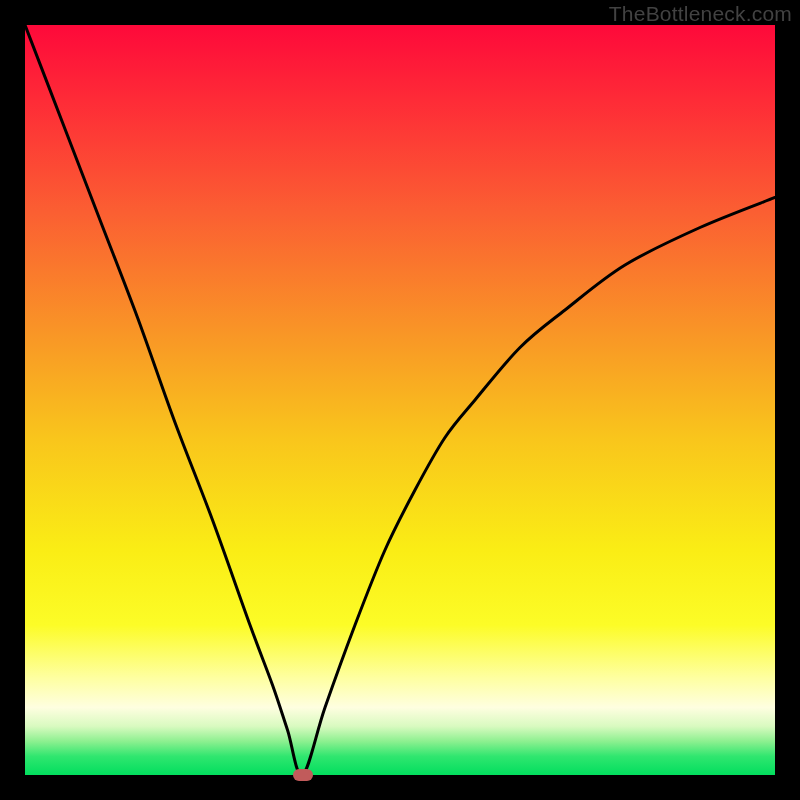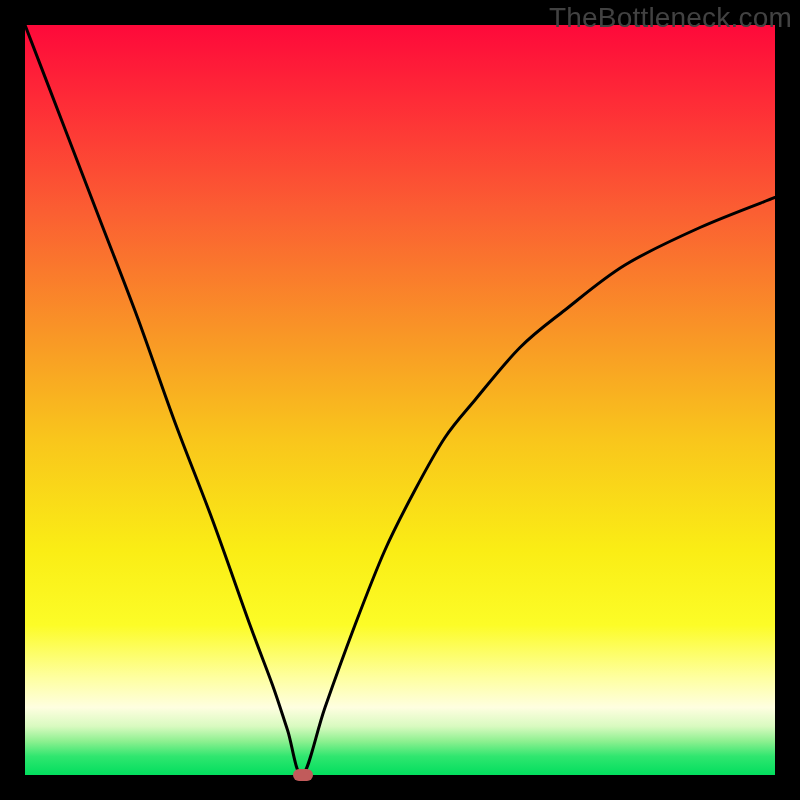--- a/index.html
+++ b/index.html
@@ -9,21 +9,21 @@
     height: 800px;
     overflow: hidden;
     background: #000;
     font-family: Arial, Helvetica, sans-serif;
   }
   .attribution {
     position: absolute;
     top: 2px;
     right: 8px;
     color: #424242;
-    font-size: 28px;
+    font-size: 21px;
     font-weight: 400;
     letter-spacing: 0.2px;
     z-index: 10;
   }
   .frame {
     position: absolute;
     top: 25px;
     left: 25px;
     width: 750px;
     height: 750px;

